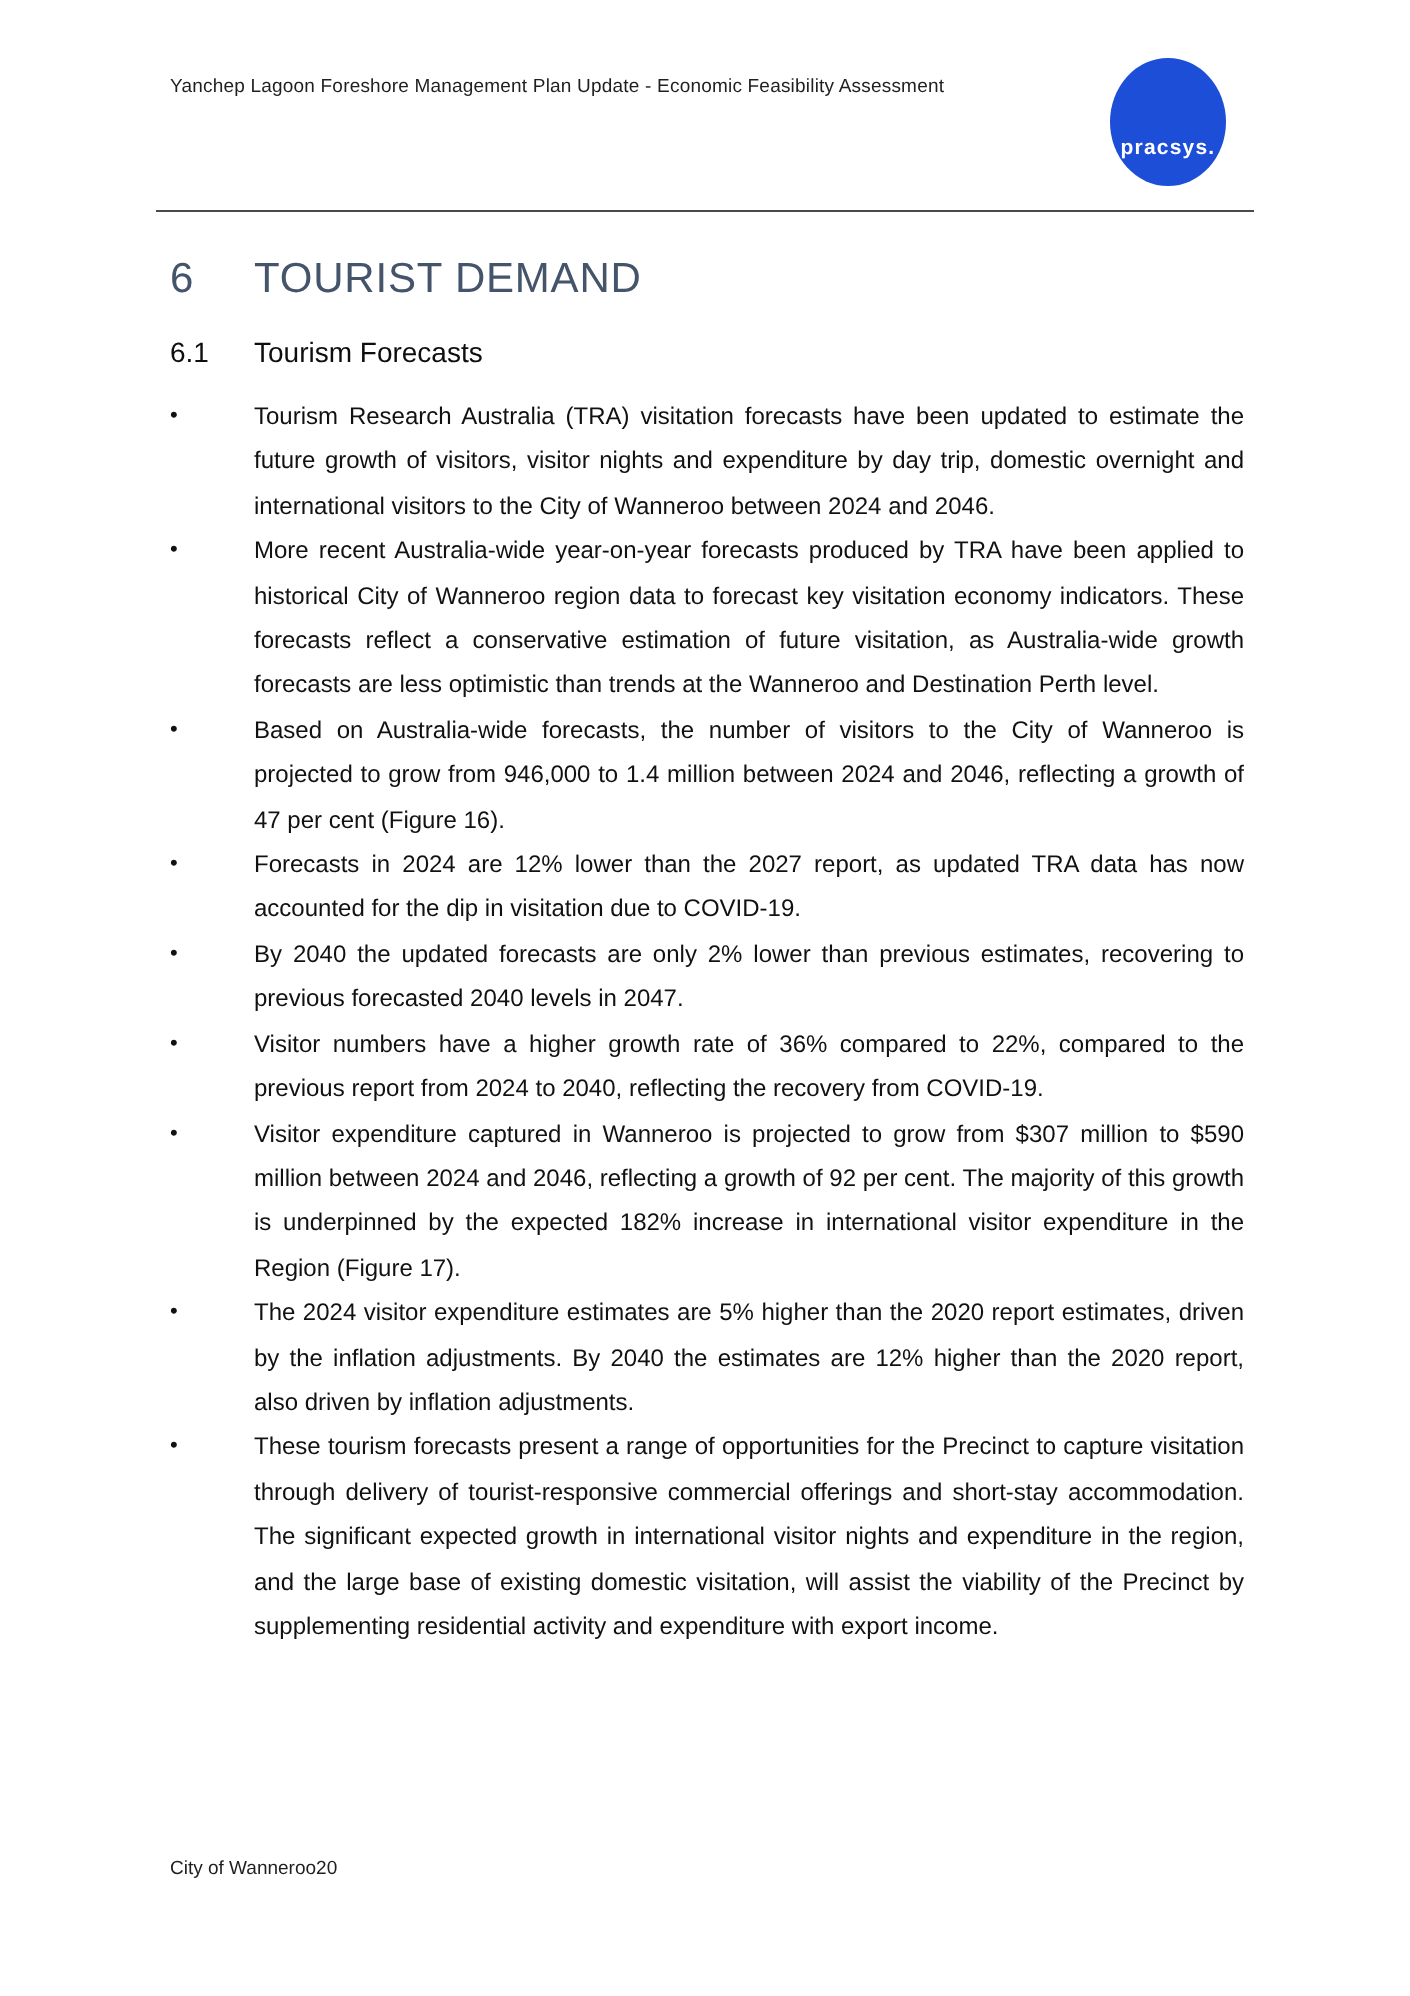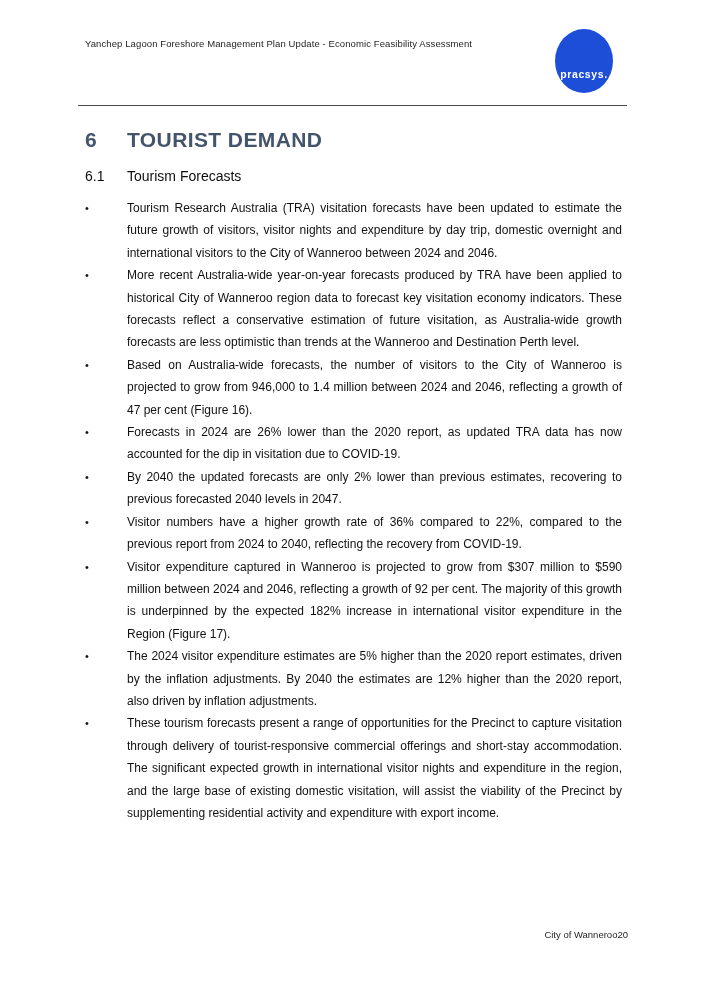--- a/index.html
+++ b/index.html
@@ -47,21 +47,21 @@
     top: 105px;
     width: 549px;
     height: 1px;
     background: #4a4a4a;
   }
   .heading {
     position: absolute;
     left: 85px;
     top: 128px;
     font-size: 21px;
-    font-weight: 700;
+    font-weight: 400;
     letter-spacing: 0.4px;
     color: #44546A;
   }
   .heading .h-num { display: inline-block; width: 42px; }
   .subheading {
     position: absolute;
     left: 85px;
     top: 168px;
     font-size: 14px;
     font-weight: normal;
@@ -89,21 +89,21 @@
     line-height: 22.4px;
     text-align: justify;
     color: #111111;
   }
   .footer {
     position: absolute;
     left: 85px;
     right: 77px;
     top: 929px;
     display: flex;
-    justify-content: flex-end;
+    justify-content: flex-start;
     font-size: 9.5px;
     color: #1f1f1f;
   }
 </style>
 </head>
 <body>
 
 <div class="page">
 
   <div class="header-title">Yanchep Lagoon Foreshore Management Plan Update - Economic Feasibility Assessment</div>
@@ -134,21 +134,21 @@
       <p class="bullet-text">More recent Australia-wide year-on-year forecasts produced by TRA have been applied to historical City of Wanneroo region data to forecast key visitation economy indicators. These forecasts reflect a conservative estimation of future visitation, as Australia-wide growth forecasts are less optimistic than trends at the Wanneroo and Destination Perth level.</p>
     </div>
 
     <div class="bullet-item">
       <span class="bullet-marker">•</span>
       <p class="bullet-text">Based on Australia-wide forecasts, the number of visitors to the City of Wanneroo is projected to grow from 946,000 to 1.4 million between 2024 and 2046, reflecting a growth of 47 per cent (Figure 16).</p>
     </div>
 
     <div class="bullet-item">
       <span class="bullet-marker">•</span>
-      <p class="bullet-text">Forecasts in 2024 are 26% lower than the 2020 report, as updated TRA data has now accounted for the dip in visitation due to COVID-19.</p>
+      <p class="bullet-text">Forecasts in 2024 are 12% lower than the 2027 report, as updated TRA data has now accounted for the dip in visitation due to COVID-19.</p>
     </div>
 
     <div class="bullet-item">
       <span class="bullet-marker">•</span>
       <p class="bullet-text">By 2040 the updated forecasts are only 2% lower than previous estimates, recovering to previous forecasted 2040 levels in 2047.</p>
     </div>
 
     <div class="bullet-item">
       <span class="bullet-marker">•</span>
       <p class="bullet-text">Visitor numbers have a higher growth rate of 36% compared to 22%, compared to the previous report from 2024 to 2040, reflecting the recovery from COVID-19.</p>

